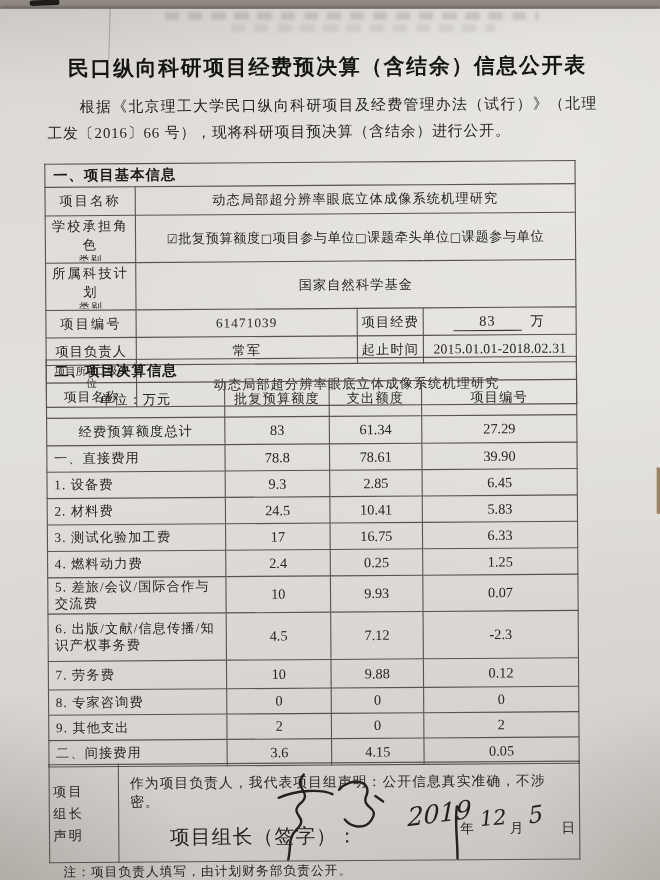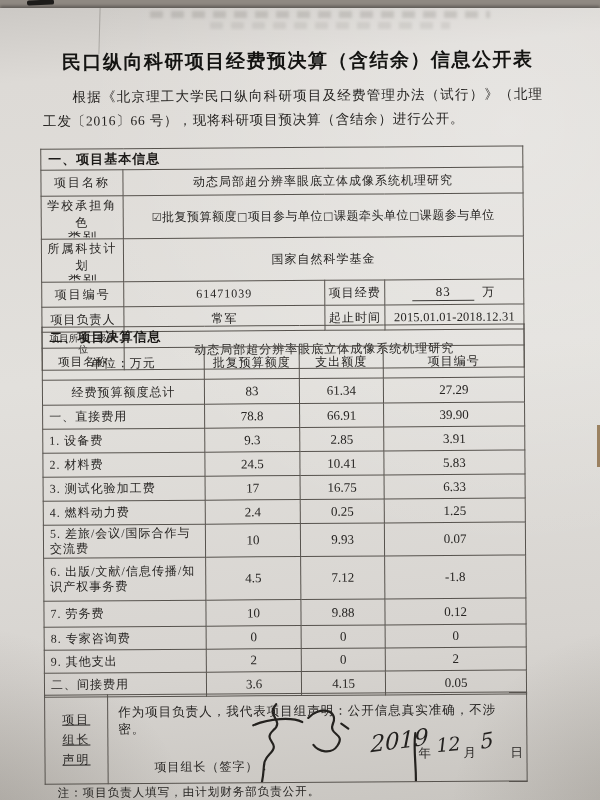--- a/index.html
+++ b/index.html
@@ -34,37 +34,37 @@
     font-size:13.5px;line-height:1.8;letter-spacing:.8px;text-indent:2.2em;text-align:justify;color:#262422;}
 
   table{border-collapse:collapse;table-layout:fixed;position:absolute;background:transparent;}
   td{border:1px solid #57534e;font-size:12px;color:#272523;padding:1px 3px;vertical-align:middle;overflow:hidden;}
   .tA{left:42px;top:147px;width:482px;}
   .tB{left:42px;top:325px;width:482px;}
   .tC{left:42px;top:693px;width:482px;}
   .sec{font-weight:bold;font-size:13px;letter-spacing:1px;padding-left:7px;color:#1c1a18;}
   .lbl{text-align:center;letter-spacing:2px;}
   .val{text-align:center;letter-spacing:1px;}
-  .clip{display:block;height:6px;line-height:12px;overflow:hidden;font-size:14px;letter-spacing:1px;}
+  .clip{display:block;height:6px;line-height:12px;overflow:hidden;font-size:10px;letter-spacing:1px;}
   .l2a{display:block;font-size:9.5px;line-height:11px;letter-spacing:0;}
   .l2b{display:block;font-size:11.5px;line-height:13px;letter-spacing:1px;}
   .opt{white-space:nowrap;letter-spacing:.5px;}
   .box{font-family:"DejaVu Sans",sans-serif;font-size:11px;}
   .uline{display:inline-block;min-width:58px;text-align:center;border-bottom:1px solid #3c3a38;padding:0 2px 0 2px;font-size:13px;}
   .unit{margin-left:8px;letter-spacing:2px;}
   .num{text-align:center;font-size:13px;}
   .rl{text-align:left;padding-left:6px;letter-spacing:1px;line-height:1.25;}
   .rc{text-align:center;letter-spacing:1px;}
   .dates{text-align:center;font-size:12.5px;letter-spacing:.2px;}
 
-  .decl-lbl{text-align:center;text-decoration:underline;}
+  .decl-lbl{}
   .decl-lbl span{display:block;font-size:12px;letter-spacing:2px;line-height:20px;}
   .decl-cell{position:relative;height:88px;padding:0;}
   .stmt{position:absolute;top:9px;left:10px;width:395px;font-size:12.5px;letter-spacing:1px;}
-  .signlabel{position:absolute;top:64px;left:46px;font-size:12px;letter-spacing:1px;}
+  .signlabel{position:absolute;top:54px;left:46px;font-size:18px;letter-spacing:1px;}
   .hw{position:absolute;font-style:italic;color:#23211f;font-family:"DejaVu Serif",serif;}
   .year{top:34px;left:262px;font-size:23px;transform:rotate(-7deg) skewX(-8deg);}
   .month{top:40px;left:328px;font-size:19px;transform:rotate(-4deg);}
   .day{top:36px;left:372px;font-size:21px;transform:rotate(-10deg) skewX(-6deg);}
   .du1{position:absolute;top:52px;left:310px;font-size:12.5px;}
   .du2{position:absolute;top:52px;left:355px;font-size:12.5px;}
   .du3{position:absolute;top:52px;left:402px;font-size:12.5px;}
   .inkoverlay{position:absolute;top:0;left:0;width:419px;height:115px;overflow:visible;pointer-events:none;}
 
   .note{position:absolute;top:784px;left:55px;font-size:11.5px;letter-spacing:1px;color:#262422;}
@@ -121,21 +121,21 @@
         <td class="val">61471039</td>
         <td class="lbl" style="letter-spacing:1px">项目经费</td>
         <td class="val">
           <span class="uline">83</span><span class="unit">万</span>
         </td>
       </tr>
       <tr style="height:25px">
         <td class="lbl" style="letter-spacing:1px">项目负责人</td>
         <td class="val">常军</td>
         <td class="lbl" style="letter-spacing:1px">起止时间</td>
-        <td class="dates">2015.01.01-2018.12.31</td>
+        <td class="dates">2015.01.01-2018.02.31</td>
       </tr>
       <tr style="height:34px">
         <td class="lbl">
           <span class="l2a">项目所在二级单位</span>
           <span class="l2b">项目名称</span>
         </td>
         <td colspan="3" class="val">动态局部超分辨率眼底立体成像系统机理研究</td>
       </tr>
     </tbody>
       </table>
@@ -159,28 +159,28 @@
       </tr>
       <tr style="height:25px">
         <td class="rc">经费预算额度总计</td>
         <td class="num">83</td>
         <td class="num">61.34</td>
         <td class="num">27.29</td>
       </tr>
       <tr style="height:24px">
         <td class="rl">一、直接费用</td>
         <td class="num">78.8</td>
-        <td class="num">66.91</td>
+        <td class="num">78.61</td>
         <td class="num">39.90</td>
       </tr>
       <tr style="height:24px">
         <td class="rl">1. 设备费</td>
         <td class="num">9.3</td>
         <td class="num">2.85</td>
-        <td class="num">3.91</td>
+        <td class="num">6.45</td>
       </tr>
       <tr style="height:24px">
         <td class="rl">2. 材料费</td>
         <td class="num">24.5</td>
         <td class="num">10.41</td>
         <td class="num">5.83</td>
       </tr>
       <tr style="height:24px">
         <td class="rl">3. 测试化验加工费</td>
         <td class="num">17</td>
@@ -196,21 +196,21 @@
       <tr style="height:33px">
         <td class="rl">5. 差旅/会议/国际合作与交流费</td>
         <td class="num">10</td>
         <td class="num">9.93</td>
         <td class="num">0.07</td>
       </tr>
       <tr style="height:43px">
         <td class="rl">6. 出版/文献/信息传播/知识产权事务费</td>
         <td class="num">4.5</td>
         <td class="num">7.12</td>
-        <td class="num">-1.8</td>
+        <td class="num">-2.3</td>
       </tr>
       <tr style="height:26px">
         <td class="rl">7. 劳务费</td>
         <td class="num">10</td>
         <td class="num">9.88</td>
         <td class="num">0.12</td>
       </tr>
       <tr style="height:23px">
         <td class="rl">8. 专家咨询费</td>
         <td class="num">0</td>

